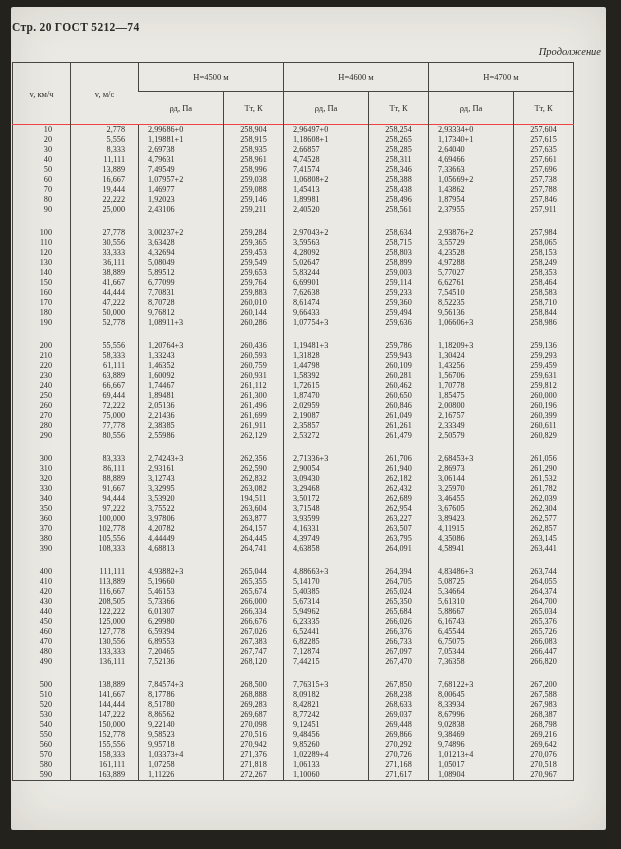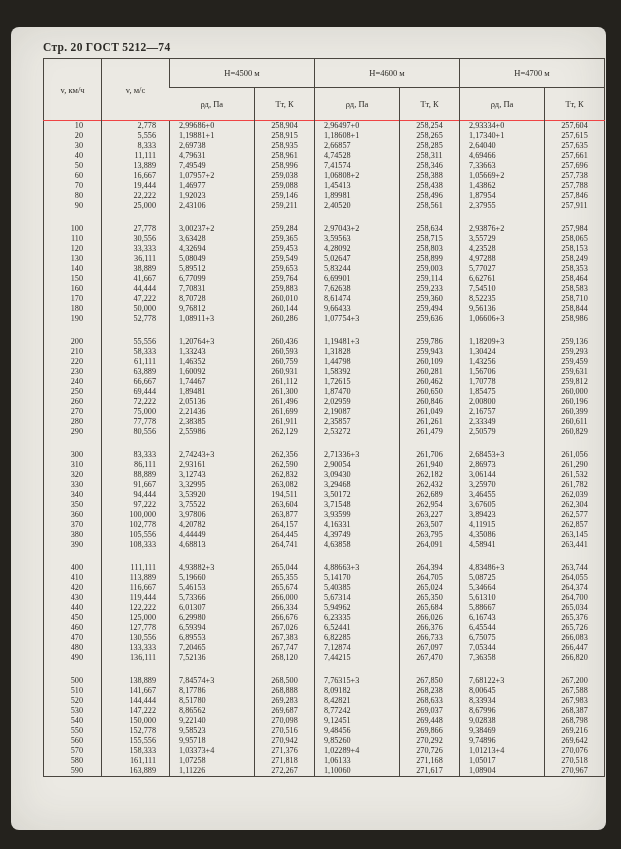--- a/index.html
+++ b/index.html
@@ -11,26 +11,25 @@
   }
   .scan-frame {
     position: absolute;
     width: 621px; height: 849px;
     background: #24221d;
   }
   .paper {
     position: absolute;
     left: 11px; top: 7px; right: 15px; bottom: 19px;
     background: #ebe9e3;
-    border-radius: 8px;
+    border-radius: 2px;
     box-shadow: inset 0 0 45px rgba(60,55,40,0.12);
-    padding: 14px 32px;
+    padding: 14px 1px;
     box-sizing: border-box;
     color: #2d2b27;
-    margin-top: 20px;
   }
   .page-header {
     font-size: 11.5px;
     font-weight: bold;
     letter-spacing: 0.3px;
   }
   .continuation {
     text-align: right;
     font-style: italic;
     font-size: 10.5px;
@@ -79,20 +78,21 @@
   tr.spacer td { height: 13px; }
 </style>
 </head>
 <body>
 
 <div class="scan-frame">
   <div class="paper">
 
     <div class="page-header">Стр. 20 ГОСТ 5212—74</div>
 
+    <div class="continuation">Продолжение</div>
 
 
     <table>
       <colgroup>
         <col class="w0">
           <col class="w1">
         <col class="wp">
           <col class="wt">
         <col class="wp">
           <col class="wt">
@@ -572,21 +572,21 @@
             <td class="c1">116,667</td>
             <td class="cp">5,46153</td>
             <td class="ct">265,674</td>
             <td class="cp">5,40385</td>
             <td class="ct">265,024</td>
             <td class="cp">5,34664</td>
             <td class="ct">264,374</td>
           </tr>
           <tr>
             <td class="c0">430</td>
-            <td class="c1">119,444</td>
+            <td class="c1">208,505</td>
             <td class="cp">5,73366</td>
             <td class="ct">266,000</td>
             <td class="cp">5,67314</td>
             <td class="ct">265,350</td>
             <td class="cp">5,61310</td>
             <td class="ct">264,700</td>
           </tr>
           <tr>
             <td class="c0">440</td>
             <td class="c1">122,222</td>

